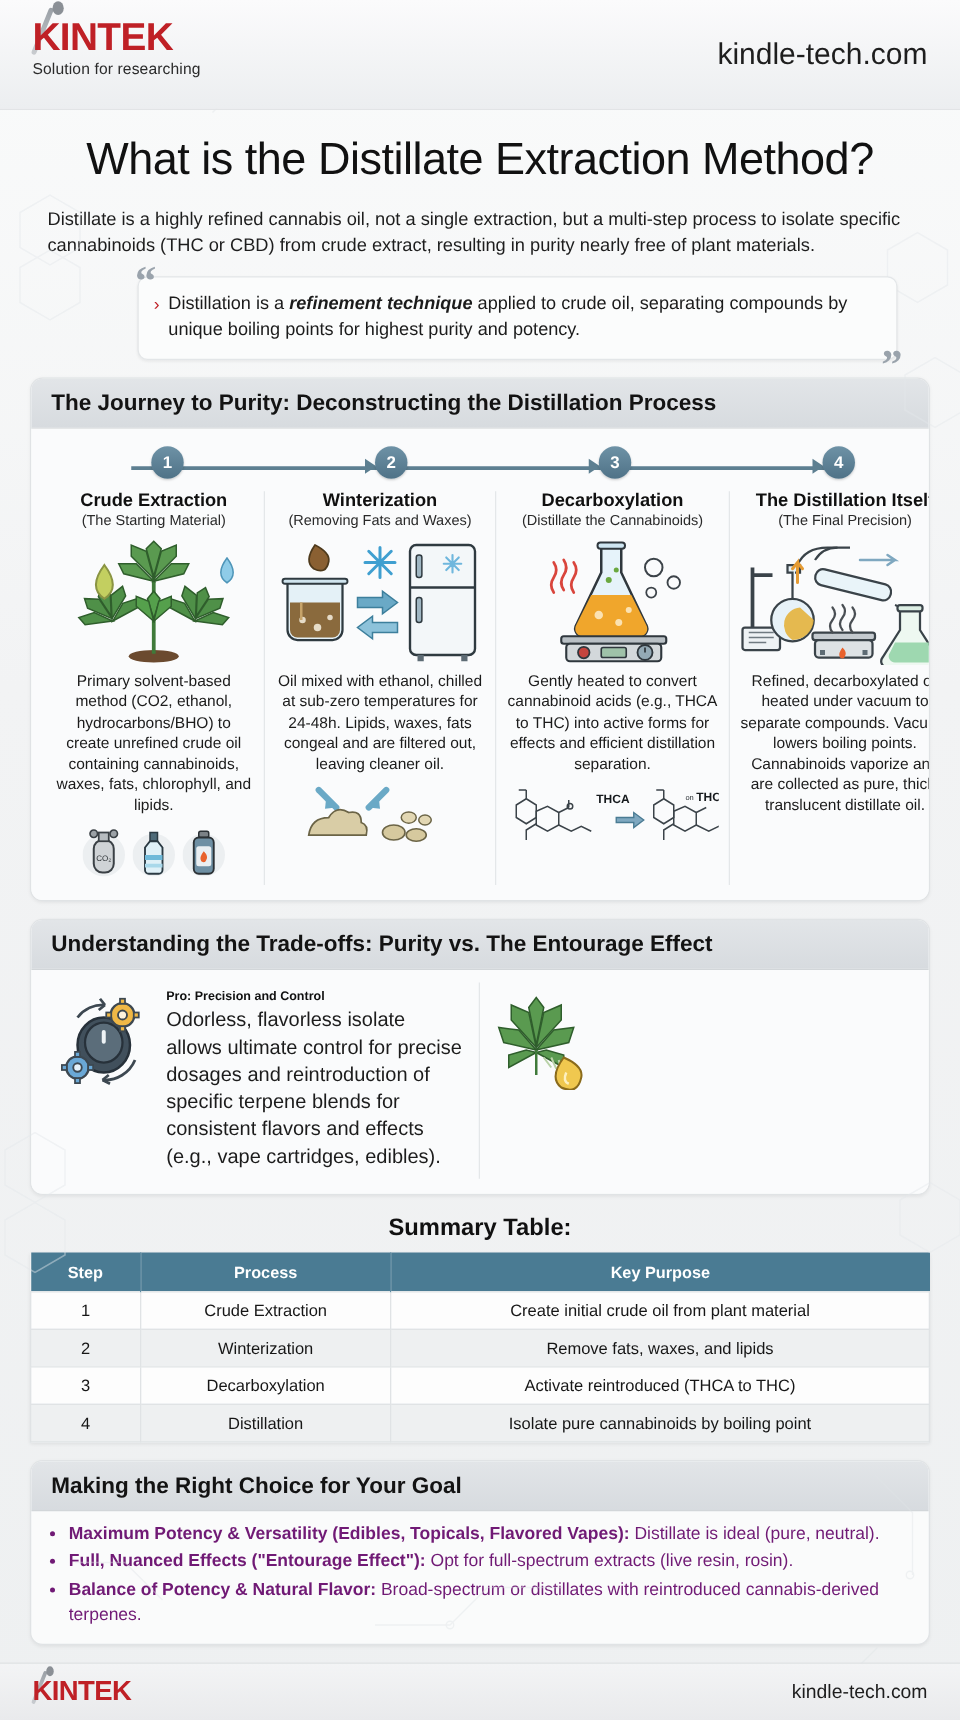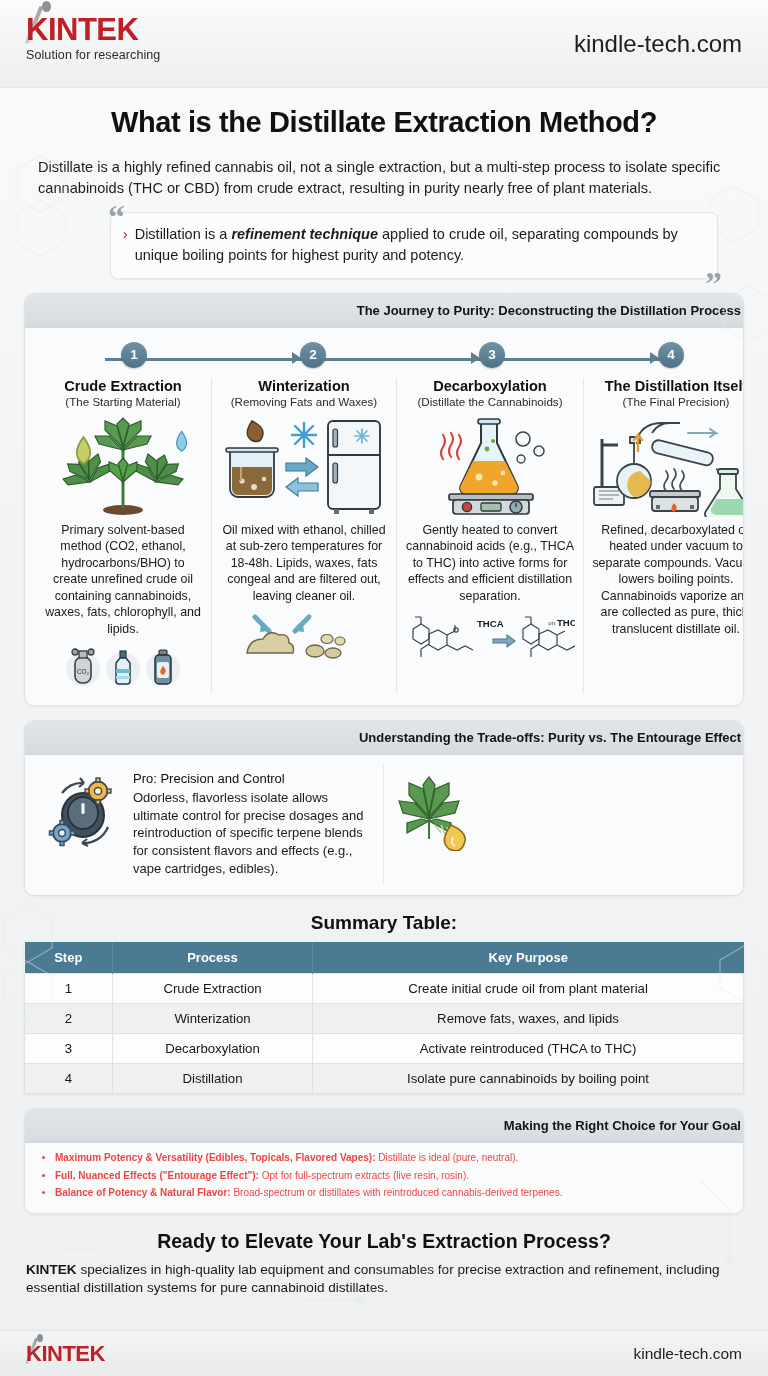--- a/index.html
+++ b/index.html
@@ -70,22 +70,22 @@
   }
   .site-url {
     font-size: 24px;
     color: #1e1e1e;
     margin-top: 16px;
   }
 
   
   .title-block { text-align: center; padding: 18px 20px 6px; }
   .main-title {
-    font-size: 29px;
-    font-weight: bold;
+    font-size: 36px;
+    font-weight: normal;
     letter-spacing: -0.4px;
     color: #111;
   }
   .sub-title {
     font-size: 19.5px;
     color: #232323;
     margin-top: 6px;
     font-weight: 400;
   }
 
@@ -128,23 +128,23 @@
   .panel {
     margin: 14px 24px 0 24px;
     background: #fafbfb;
     border: 1px solid #e0e3e5;
     border-radius: 10px;
     box-shadow: 0 1px 3px rgba(0,0,0,.06);
     overflow: hidden;
   }
   .panel-head {
     background: linear-gradient(180deg,#e2e5e8 0%, #d7dbdf 100%);
-    text-align: right;
-    padding: 9px 2px;
-    font-size: 13px;
+    text-align: left;
+    padding: 9px 16px;
+    font-size: 18px;
     font-weight: bold;
     color: #131313;
     border-bottom: 1px solid #d2d6d9;
   }
   .panel-body { padding: 10px 10px 12px; background: #fafbfc; }
 
   
   .steps-track {
     position: relative;
     height: 34px;
@@ -192,22 +192,22 @@
     height: 50px;
     display: flex; align-items: center; justify-content: center;
     gap: 6px; margin-top: 6px;
   }
 
   
   .trade-grid { display: grid; grid-template-columns: 1fr 1fr; }
   .trade-col { display: flex; gap: 10px; padding: 6px 10px; }
   .trade-col:first-child { border-right: 1px solid #e4e7e9; }
   .trade-art { flex: 0 0 78px; display: flex; align-items: flex-start; justify-content: center; padding-top: 4px;}
-  .trade-title { font-size: 13px; font-weight: normal; color: #101010; margin-bottom: 3px; }
-  .trade-text { font-size: 13px; line-height: 1.36; color: #1c1c1c; }
+  .trade-title { font-size: 10px; font-weight: bold; color: #101010; margin-bottom: 3px; }
+  .trade-text { font-size: 16px; line-height: 1.36; color: #1c1c1c; }
 
   
   .table-title {
     text-align: center;
     font-size: 19px;
     font-weight: bold;
     margin: 16px 0 8px;
     color: #111;
   }
   table.summary {
@@ -233,24 +233,24 @@
     border: 1px solid #e0e3e5;
     color: #161616;
   }
   table.summary tr.alt td { background: #eef0f1; }
   .col-step { width: 88px; }
   .col-process { width: 200px; }
 
   
   .choice-list { padding: 8px 16px 10px 30px; }
   .choice-list li {
-    font-size: 10px;
+    font-size: 14px;
     line-height: 1.42;
     margin-bottom: 3px;
-    color: #ef4444;
+    color: #701a75;
   }
   .choice-list li b { font-weight: bold; }
 
   
   .cta { padding: 16px 26px 0; }
   .cta-title {
     text-align: center;
     font-size: 19.5px;
     font-weight: bold;
     color: #111;
@@ -454,21 +454,21 @@
               <path d="M108 40 h52" stroke="#2f3a40" stroke-width="1.9"></path>
               <rect x="113" y="14" width="4.5" height="18" rx="2" fill="#9fb6c2" stroke="#2f3a40" stroke-width="1.2"></rect>
               <rect x="113" y="48" width="4.5" height="20" rx="2" fill="#9fb6c2" stroke="#2f3a40" stroke-width="1.2"></rect>
               <g stroke="#6fb7dd" stroke-width="1.7" stroke-linecap="round">
                 <path d="M142 14 v14 M135 21 h14 M137 16 l10 10 M147 16 l-10 10"></path>
               </g>
               <rect x="114" y="94" width="5" height="5" fill="#5d6b74"></rect>
               <rect x="149" y="94" width="5" height="5" fill="#5d6b74"></rect>
             </svg>
           </div>
-          <div class="step-desc">Oil mixed with ethanol, chilled at sub-zero temperatures for 18-48h. Lipids, waxes, fats congeal and are filtered out, leaving cleaner oil.</div>
+          <div class="step-desc">Oil mixed with ethanol, chilled at sub-zero temperatures for 24-48h. Lipids, waxes, fats congeal and are filtered out, leaving cleaner oil.</div>
           <div class="step-extra">
             <svg width="130" height="48" viewBox="0 0 130 48">
               <path d="M16 6 l14 14" stroke="#6aa9c6" stroke-width="5" stroke-linecap="round"></path>
               <path d="M30 20 l-9 1 l1 -9 Z" fill="#6aa9c6"></path>
               <path d="M70 6 l-14 14" stroke="#6aa9c6" stroke-width="5" stroke-linecap="round"></path>
               <path d="M56 20 l9 1 l-1 -9 Z" fill="#6aa9c6"></path>
               <path d="M8 42 q2 -14 16 -14 q6 -10 16 -4 q10 -2 10 8 q6 2 4 10 Z" fill="#d9cda6" stroke="#6b6446" stroke-width="1.4"></path>
               <ellipse cx="76" cy="40" rx="9" ry="6" fill="#d6c99e" stroke="#6b6446" stroke-width="1.3"></ellipse>
               <ellipse cx="94" cy="42" rx="8" ry="5" fill="#d6c99e" stroke="#6b6446" stroke-width="1.3"></ellipse>
               <ellipse cx="88" cy="28" rx="6" ry="4.5" fill="#e2d7b3" stroke="#6b6446" stroke-width="1.2"></ellipse>

